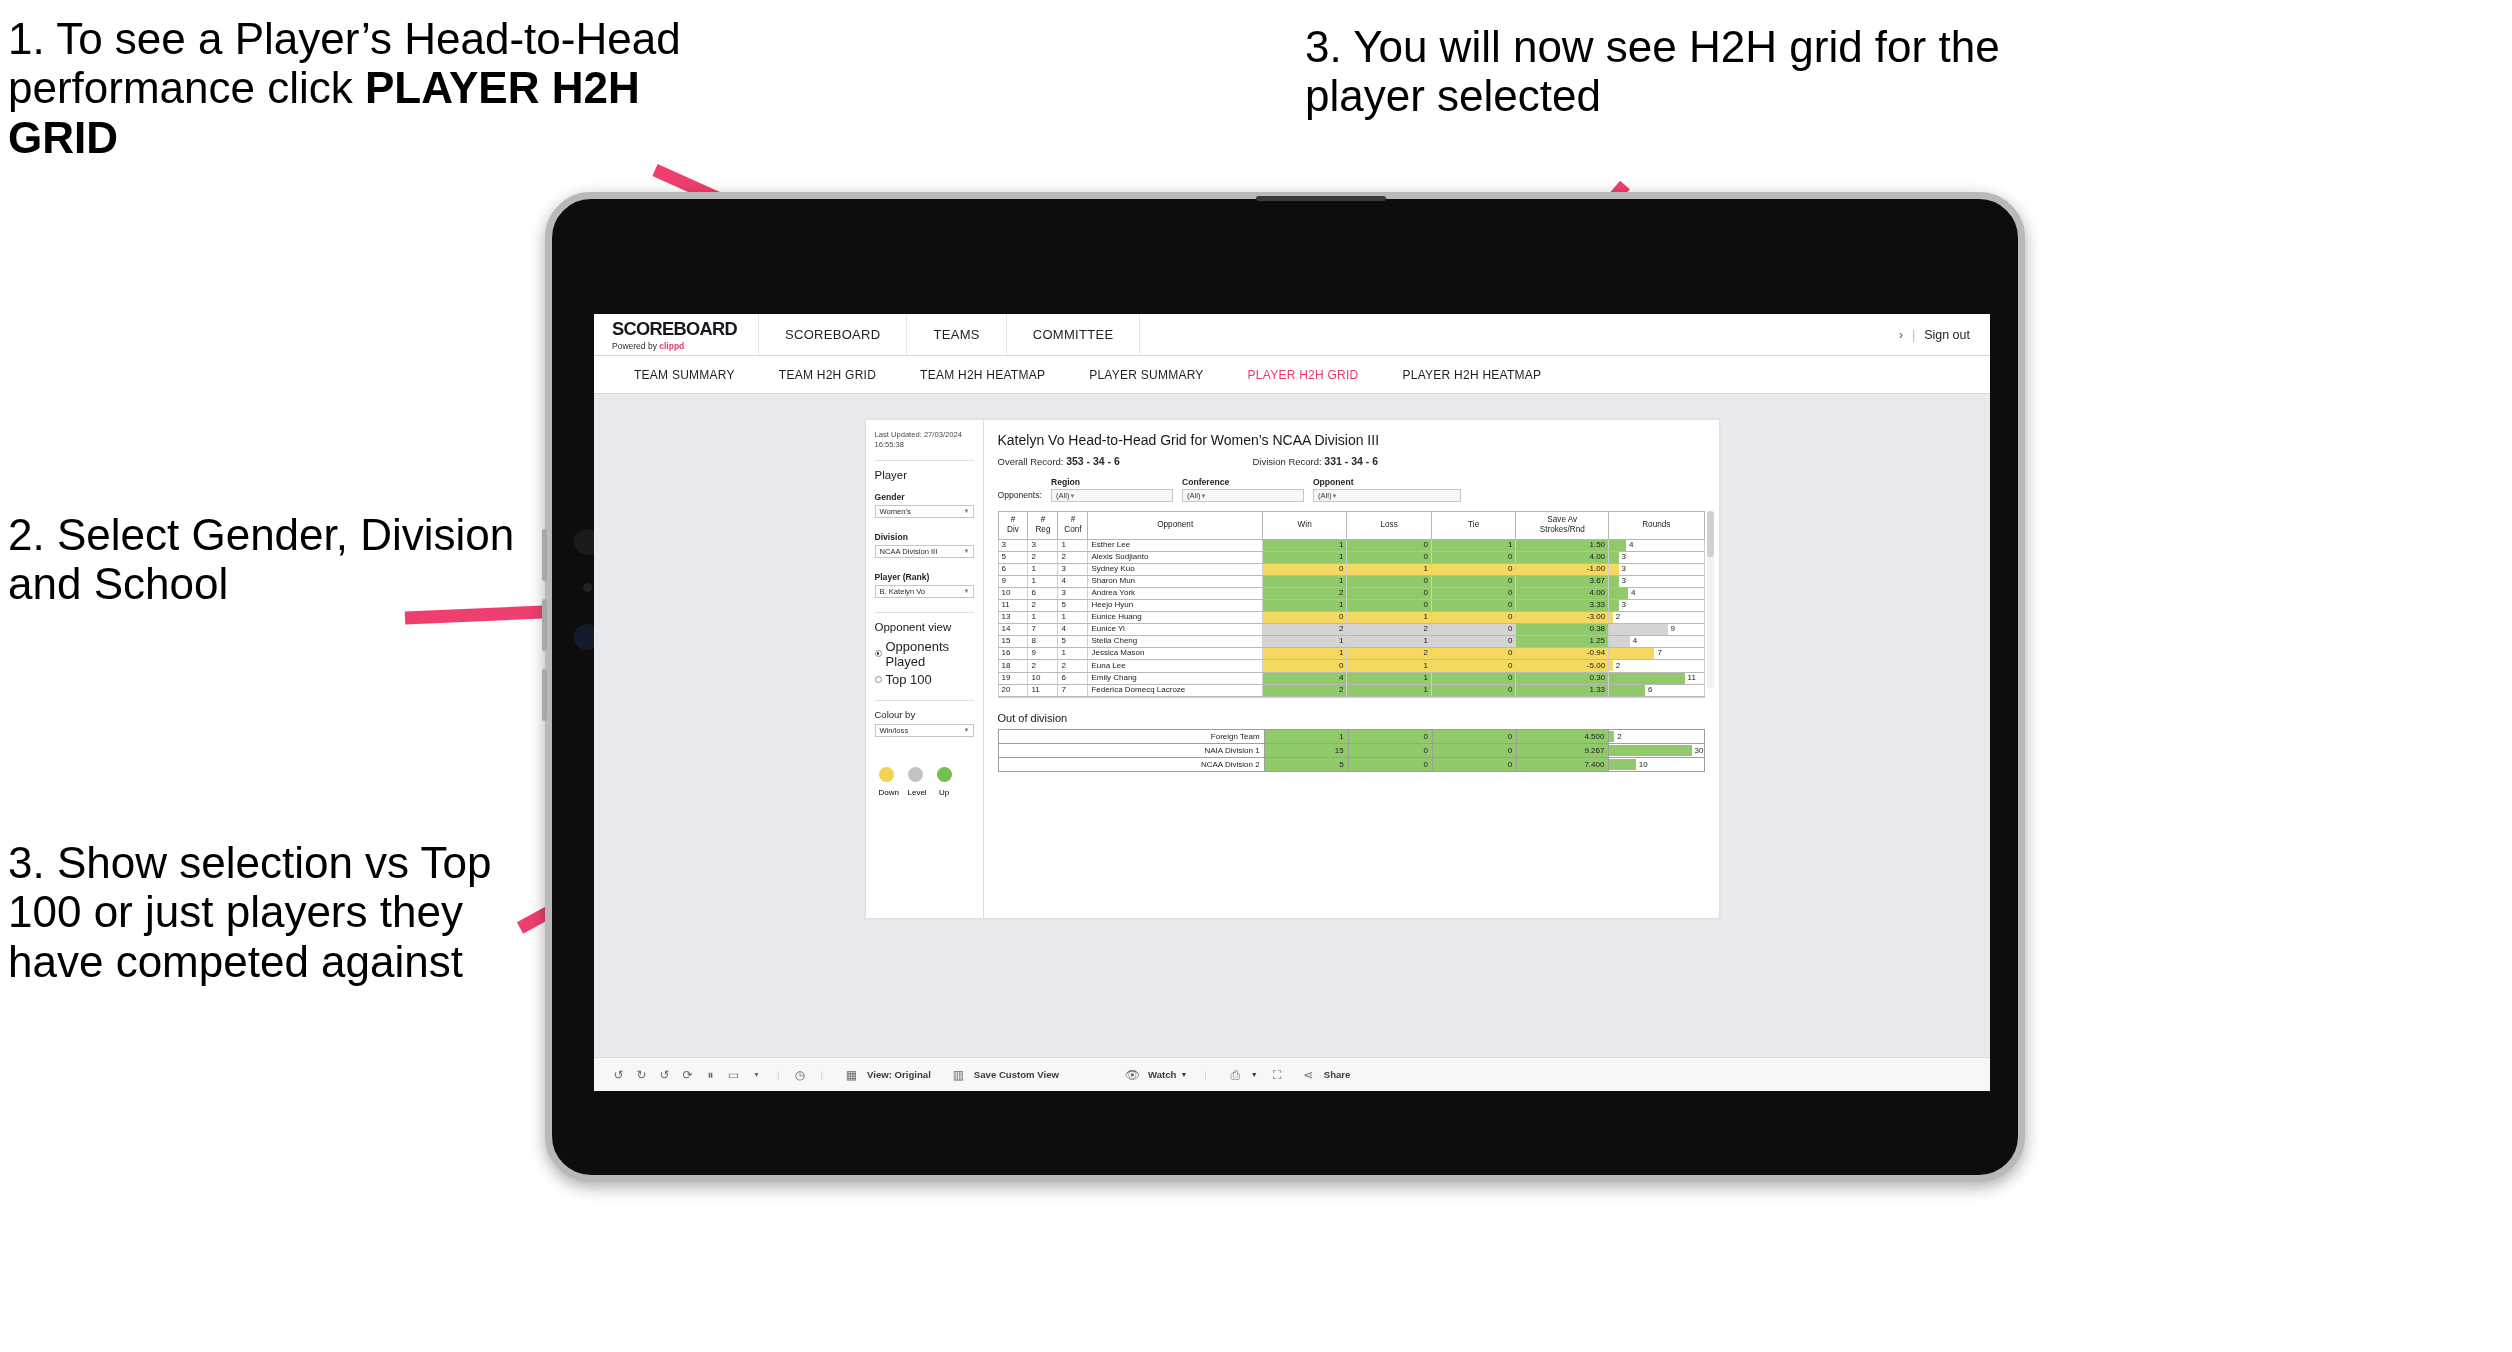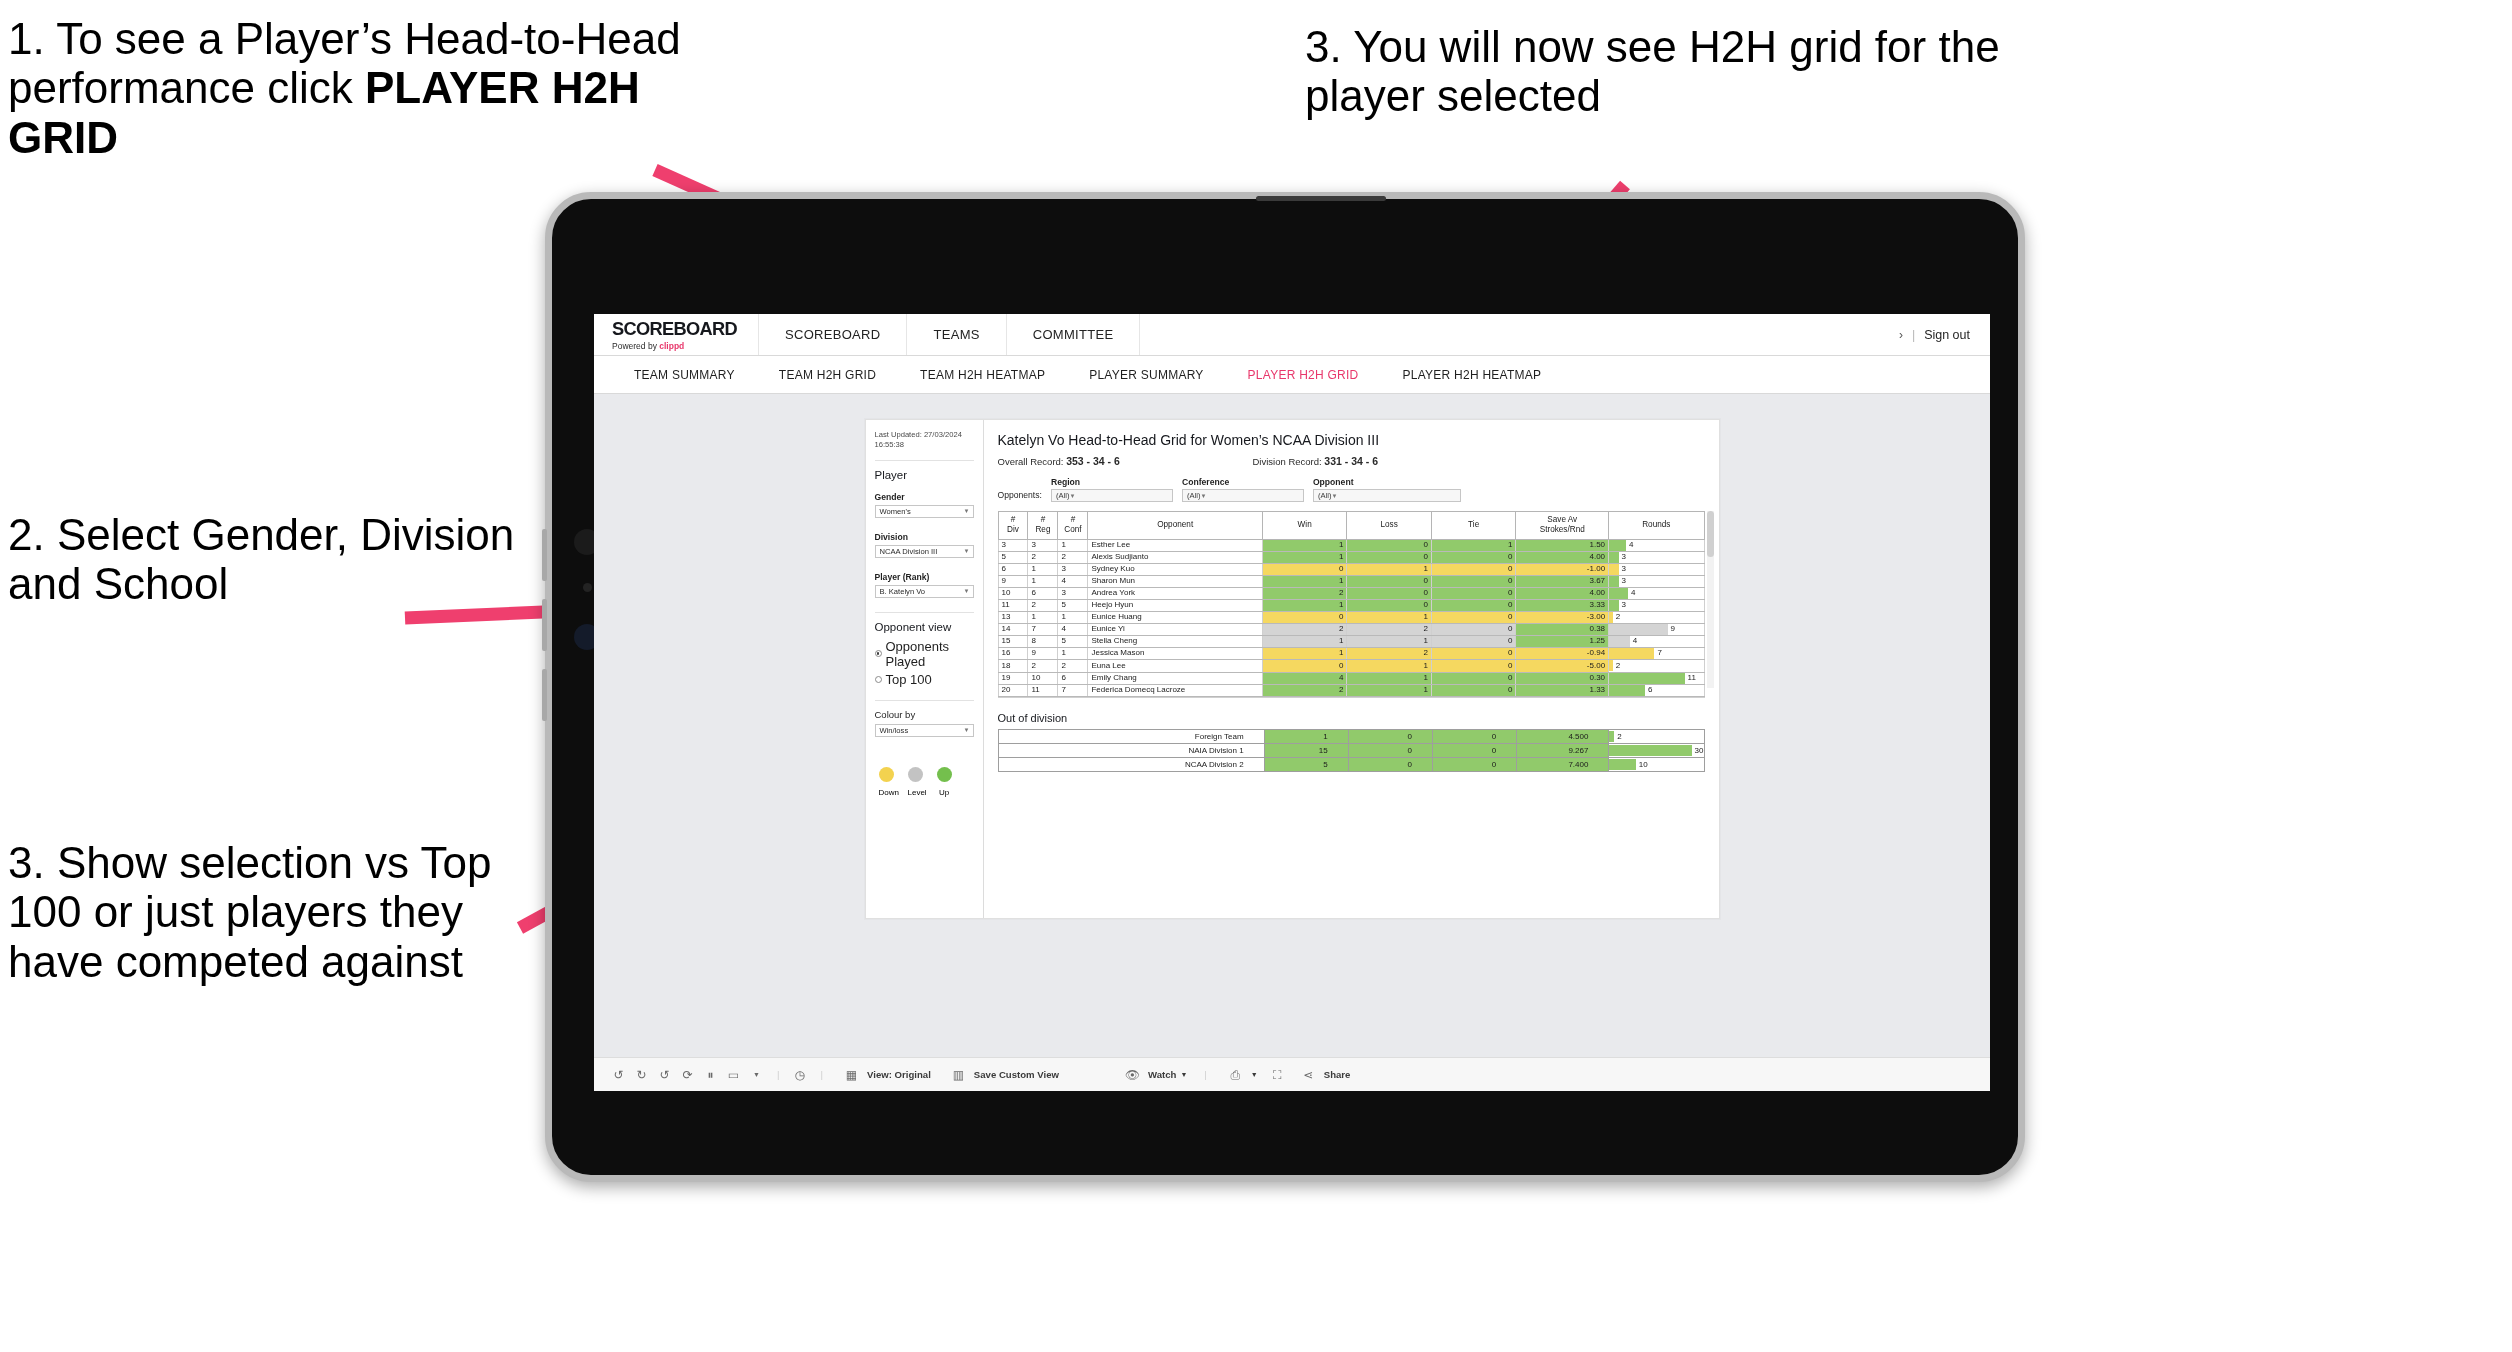--- a/index.html
+++ b/index.html
@@ -175,21 +175,21 @@
 
   .tblwrap { position:relative; border-bottom:1px solid #cfcfcf; }
   .scroll-track {
     position:absolute; right:-9px; top:0; width:7px; height:177px; background:#f2f2f2;
   }
   .scroll-thumb { position:absolute; right:-9px; top:0; width:7px; height:46px; background:#d0d0d0; border-radius:4px;}
 
   .ood-title { font-size:11px; color:#16181d; margin:14px 0 5px 0; }
   table.ood { border-collapse:collapse; width:100%; font-size:8px; table-layout:fixed; }
   table.ood td {
-    border:1px solid #9e9e9e; height:13px; padding:1px 20px; color:#1b1b1b;
+    border:1px solid #9e9e9e; height:13px; padding:1px 4px; color:#1b1b1b;
   }
   .ood-name { width:196px; text-align:right; }
 
   
   .tbar {
     position:absolute; left:0; bottom:0; width:100%; height:34px;
     background:#f7f7f7; border-top:1px solid #ddd;
     display:flex; align-items:center; gap:0; padding:0 13px;
     font-size:9.6px; color:#3b3b3b;
   }

